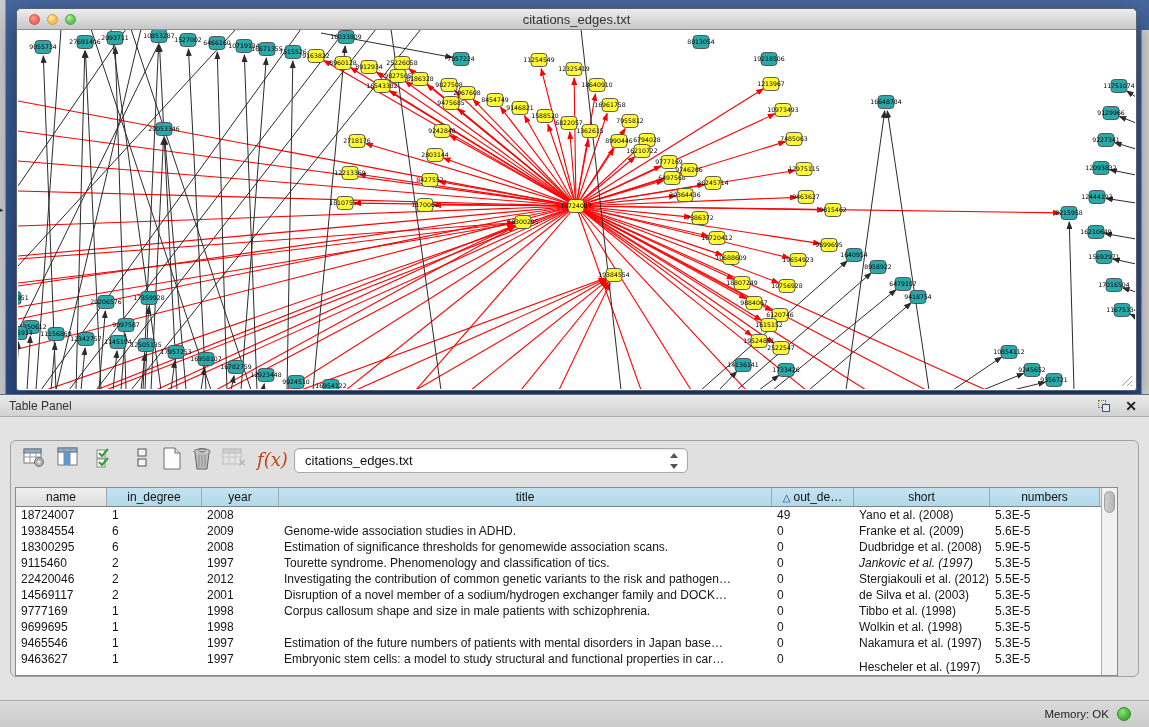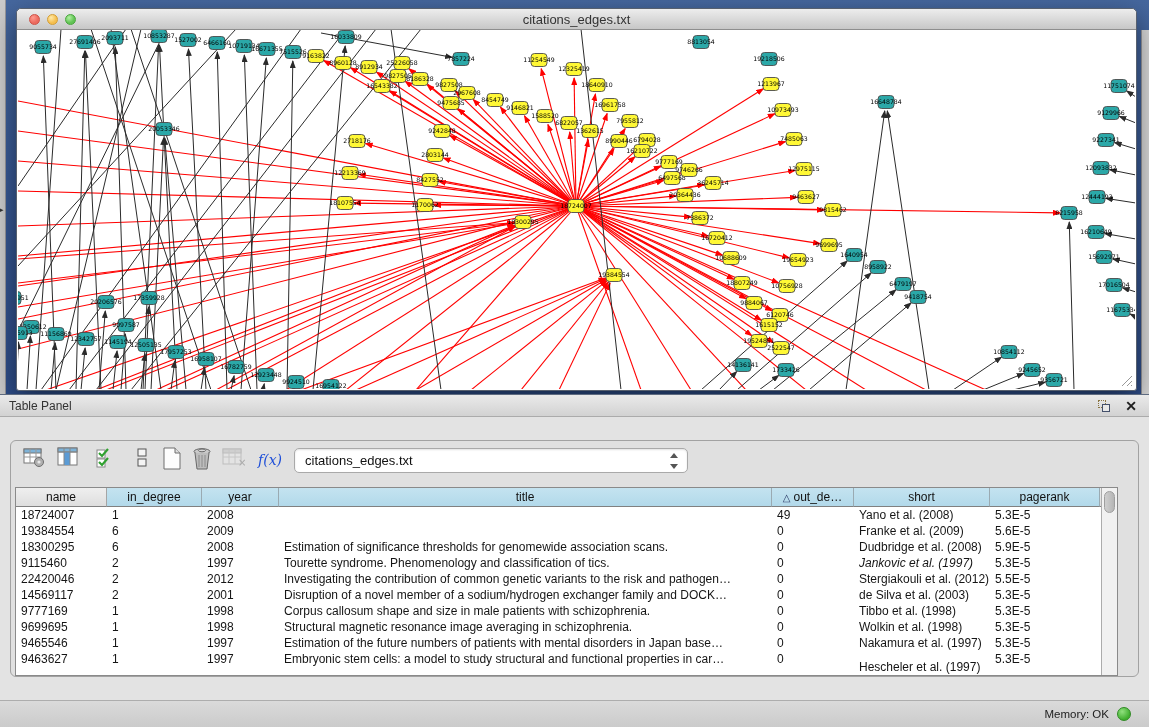--- a/index.html
+++ b/index.html
@@ -42,21 +42,21 @@
   .close-icon { position:absolute; right:12px; top:3px; font-size:14px; font-weight:bold; color:#1E1E1E; cursor:default; }
 
   .panel-body { position:absolute; left:0; top:417px; width:1149px; height:310px; background:#E3E3E3; }
 
   .tool-container { position:absolute; left:10px; top:23px; width:1129px; height:237px;
     border:1px solid #A2A2A2; border-radius:6px; background:#E0E0E0; }
 
   
   .toolbar { position:absolute; left:6px; top:6px; height:30px; width:1100px; }
   .tb-btn { position:absolute; top:0; width:26px; height:28px; text-align:center; }
-  .fx-label { font-family:"DejaVu Serif", serif; font-style:italic; font-size:14px; color:#1d4ed8; line-height:26px; }
+  .fx-label { font-family:"DejaVu Serif", serif; font-style:italic; font-size:18px; color:#c2410c; line-height:26px; }
   .combo { position:absolute; left:277px; top:1px; width:394px; height:25px; background:#FFF;
     border:1px solid #A9A9A9; border-radius:5px; box-shadow:inset 0 1px 2px rgba(0,0,0,.12); }
   .combo-text { position:absolute; left:10px; top:4px; font-size:13px; color:#111; }
   .combo-arrows { position:absolute; right:9px; top:3px; width:9px; height:18px; }
   .combo-arrows .up   { position:absolute; left:1px; top:1px;  width:0; height:0; border-left:4px solid transparent; border-right:4px solid transparent; border-bottom:5px solid #555; }
   .combo-arrows .down { position:absolute; left:1px; bottom:1px; width:0; height:0; border-left:4px solid transparent; border-right:4px solid transparent; border-top:5px solid #555; }
 
   
   .dtable { position:absolute; left:4px; top:46px; width:1103px; height:189px;
     background:#FFF; border:1px solid #8A8A8A; overflow:hidden; }
@@ -783,36 +783,37 @@
     </div>
 
     <div class="dtable">
       <div id="thead">
           <div class="hcell gray" style="left: 0px; width: 91px;">name</div>
           <div class="hcell" style="left: 91px; width: 95px;">in_degree</div>
           <div class="hcell" style="left: 186px; width: 77px;">year</div>
           <div class="hcell" style="left: 263px; width: 493px;">title</div>
           <div class="hcell" style="left: 756px; width: 82px;"><span class="sort-tri">△</span>out_de…</div>
           <div class="hcell" style="left: 838px; width: 136px;">short</div>
-          <div class="hcell" style="left: 974px; width: 110px;">pagerank</div>
+          <div class="hcell" style="left: 974px; width: 110px;">numbers</div>
           <div class="hcell gray" style="left: 1084px; width: 17px;"></div>
         </div>
       <div id="tbody">
           <div class="trow" style="top: 19px;">
             <div class="tcell" style="left: 0px; width: 91px;">18724007</div>
             <div class="tcell" style="left: 91px; width: 95px;">1</div>
             <div class="tcell" style="left: 186px; width: 77px;">2008</div>
             <div class="tcell" style="left: 756px; width: 82px;">49</div>
             <div class="tcell" style="left: 838px; width: 136px;">Yano et al. (2008)</div>
             <div class="tcell" style="left: 974px; width: 110px;">5.3E-5</div>
           </div>
           <div class="trow" style="top: 35px;">
             <div class="tcell" style="left: 0px; width: 91px;">19384554</div>
             <div class="tcell" style="left: 91px; width: 95px;">6</div>
             <div class="tcell" style="left: 186px; width: 77px;">2009</div>
+            <div class="tcell" style="left: 263px; width: 493px;">Genome-wide association studies in ADHD.</div>
             <div class="tcell" style="left: 756px; width: 82px;">0</div>
             <div class="tcell" style="left: 838px; width: 136px;">Franke et al. (2009)</div>
             <div class="tcell" style="left: 974px; width: 110px;">5.6E-5</div>
           </div>
           <div class="trow" style="top: 51px;">
             <div class="tcell" style="left: 0px; width: 91px;">18300295</div>
             <div class="tcell" style="left: 91px; width: 95px;">6</div>
             <div class="tcell" style="left: 186px; width: 77px;">2008</div>
             <div class="tcell" style="left: 263px; width: 493px;">Estimation of significance thresholds for genomewide association scans.</div>
             <div class="tcell" style="left: 756px; width: 82px;">0</div>
@@ -852,21 +853,20 @@
             <div class="tcell" style="left: 186px; width: 77px;">1998</div>
             <div class="tcell" style="left: 263px; width: 493px;">Corpus callosum shape and size in male patients with schizophrenia.</div>
             <div class="tcell" style="left: 756px; width: 82px;">0</div>
             <div class="tcell" style="left: 838px; width: 136px;">Tibbo et al. (1998)</div>
             <div class="tcell" style="left: 974px; width: 110px;">5.3E-5</div>
           </div>
           <div class="trow" style="top: 131px;">
             <div class="tcell" style="left: 0px; width: 91px;">9699695</div>
             <div class="tcell" style="left: 91px; width: 95px;">1</div>
             <div class="tcell" style="left: 186px; width: 77px;">1998</div>
-            <div class="tcell" style="left: 263px; width: 493px;">Structural magnetic resonance image averaging in schizophrenia.</div>
             <div class="tcell" style="left: 756px; width: 82px;">0</div>
             <div class="tcell" style="left: 838px; width: 136px;">Wolkin et al. (1998)</div>
             <div class="tcell" style="left: 974px; width: 110px;">5.3E-5</div>
           </div>
           <div class="trow" style="top: 147px;">
             <div class="tcell" style="left: 0px; width: 91px;">9465546</div>
             <div class="tcell" style="left: 91px; width: 95px;">1</div>
             <div class="tcell" style="left: 186px; width: 77px;">1997</div>
             <div class="tcell" style="left: 263px; width: 493px;">Estimation of the future numbers of patients with mental disorders in Japan base…</div>
             <div class="tcell" style="left: 756px; width: 82px;">0</div>

